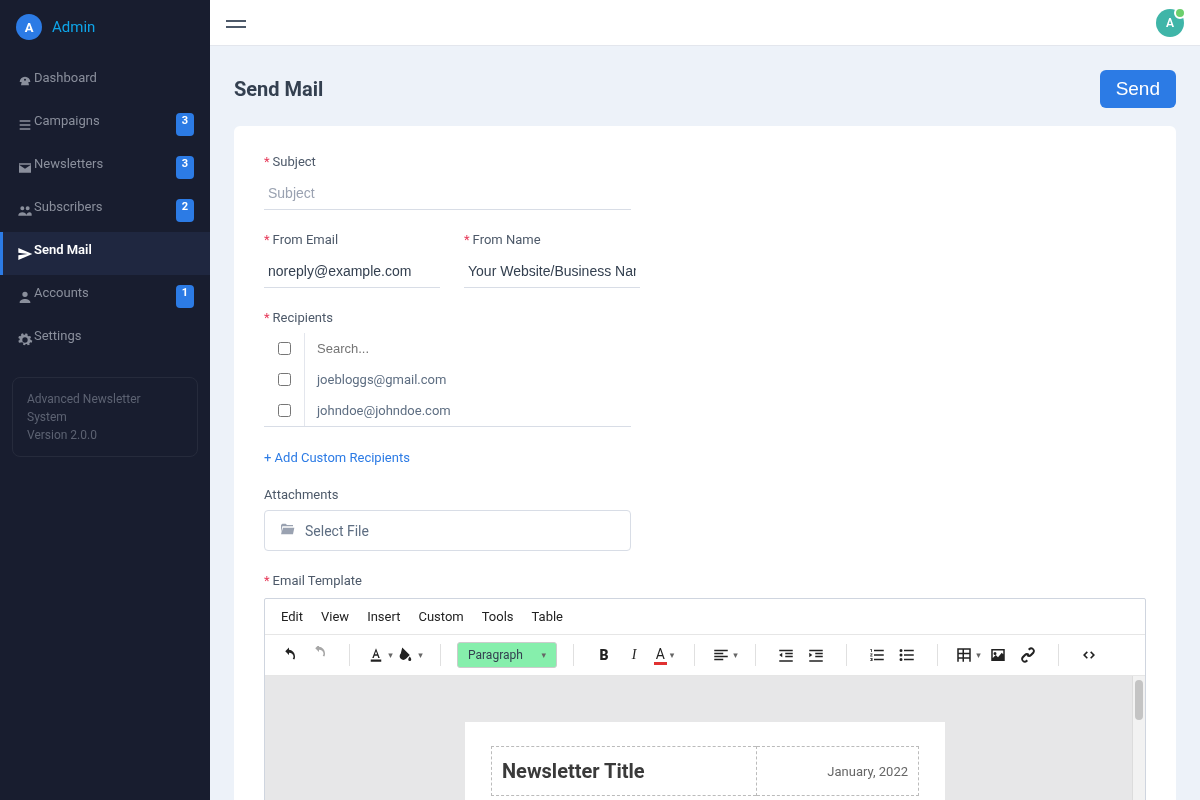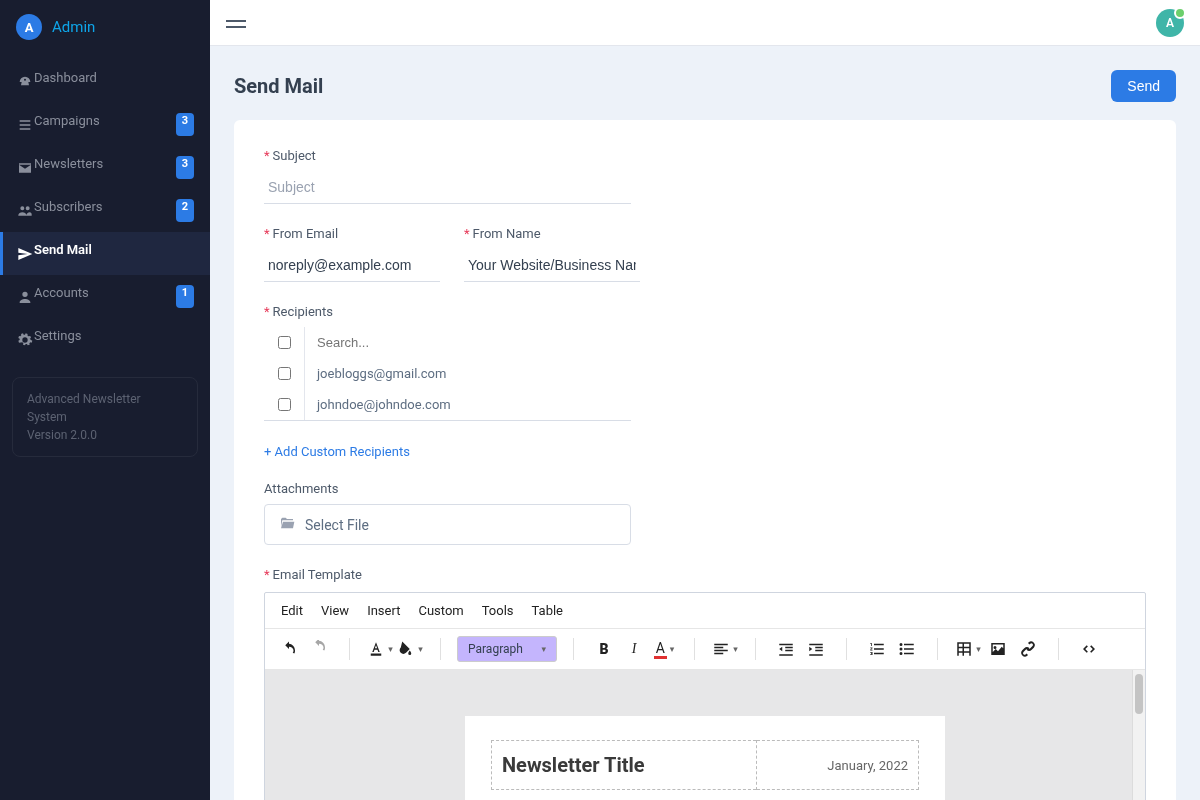--- a/index.html
+++ b/index.html
@@ -111,21 +111,21 @@
   padding: 24px 24px 40px;
 }
 .page-head {
   display: flex; align-items: center; justify-content: space-between;
   margin-bottom: 18px;
 }
 .page-title { font-size: 20px; font-weight: 700; color: #344050; }
 .btn-send {
   background: #2c7be5; color: #fff;
   border: none; border-radius: 6px;
-  padding: 8px 16px; font-size: 14px; font-weight: 500;
+  padding: 8px 16px; font-size: 19px; font-weight: 500;
   cursor: pointer;
 }
 .card {
   background: #fff; border-radius: 6px;
   padding: 28px 30px;
 }
 .field { margin-bottom: 22px; }
 .field-row { display: flex; gap: 24px; margin-bottom: 22px; }
 .field-row .field { margin-bottom: 0; flex: 0 0 176px; }
 .label { font-size: 13px; color: #4d5969; margin-bottom: 8px; display: block; }
@@ -172,21 +172,21 @@
   display: flex; align-items: center; gap: 6px;
   padding: 6px 10px; border-bottom: 1px solid #e6e6e6; flex-wrap: wrap;
 }
 .tool-group { display: flex; align-items: center; gap: 2px; }
 .t-btn {
   width: 28px; height: 28px; display:flex; align-items:center; justify-content:center;
   border-radius: 3px; cursor: pointer; color: #222;
 }
 .t-select {
   border: 1px solid #ccc; border-radius: 3px; padding: 5px 10px;
-  font-size: 12px; background: #c4b5fd; cursor: pointer; width: 100px;
+  font-size: 12px; background: #86efac; cursor: pointer; width: 100px;
   display:flex; align-items:center; justify-content:space-between;
 }
 .t-divider { width: 1px; height: 22px; background: #e0e0e0; margin: 0 10px; }
 .drop-arrow { font-size: 9px; color: #666; margin-left: 3px; }
 .editor-body {
   background: #e7e7e8; height: 160px; position: relative; overflow: hidden;
   display:flex; justify-content:center; padding-top: 46px;
 }
 .editor-scroll {
   position:absolute; right:0; top:0; bottom:0; width:13px; background:#f2f2f2;

